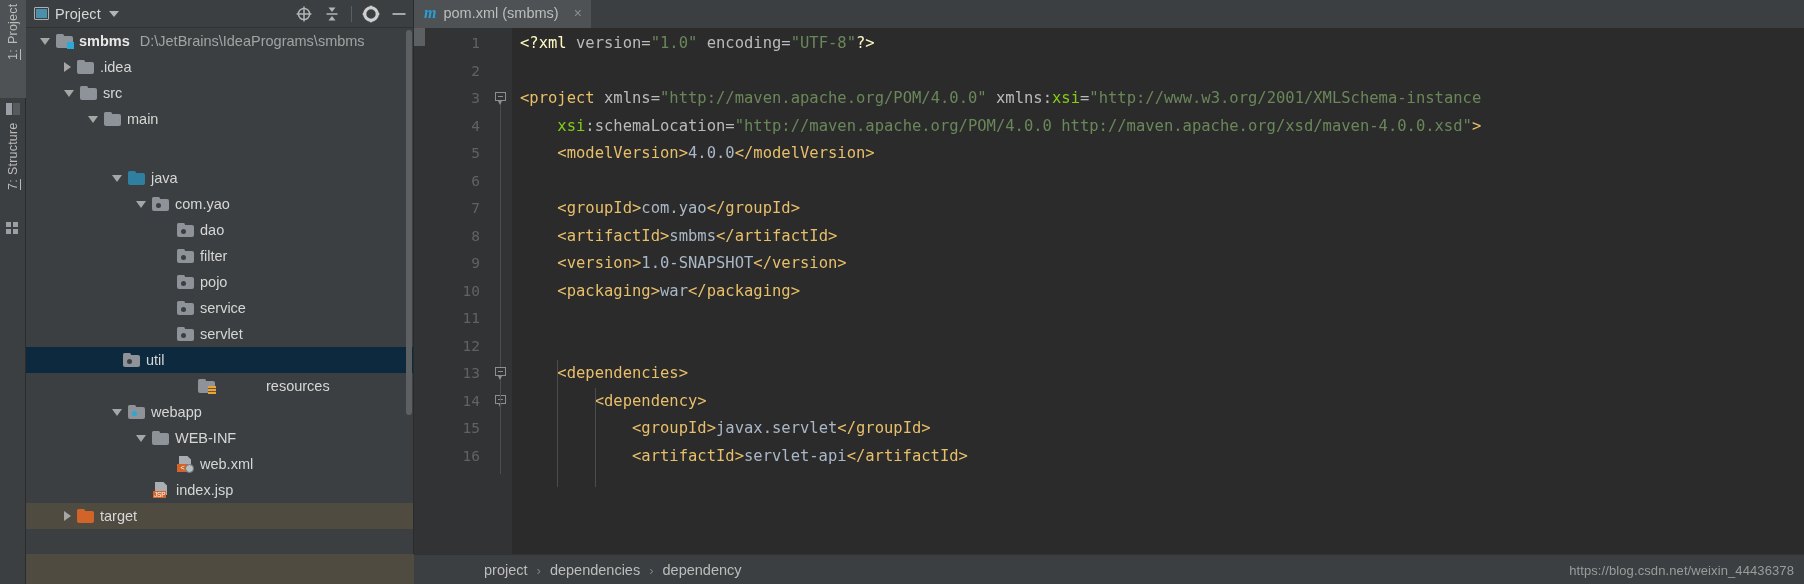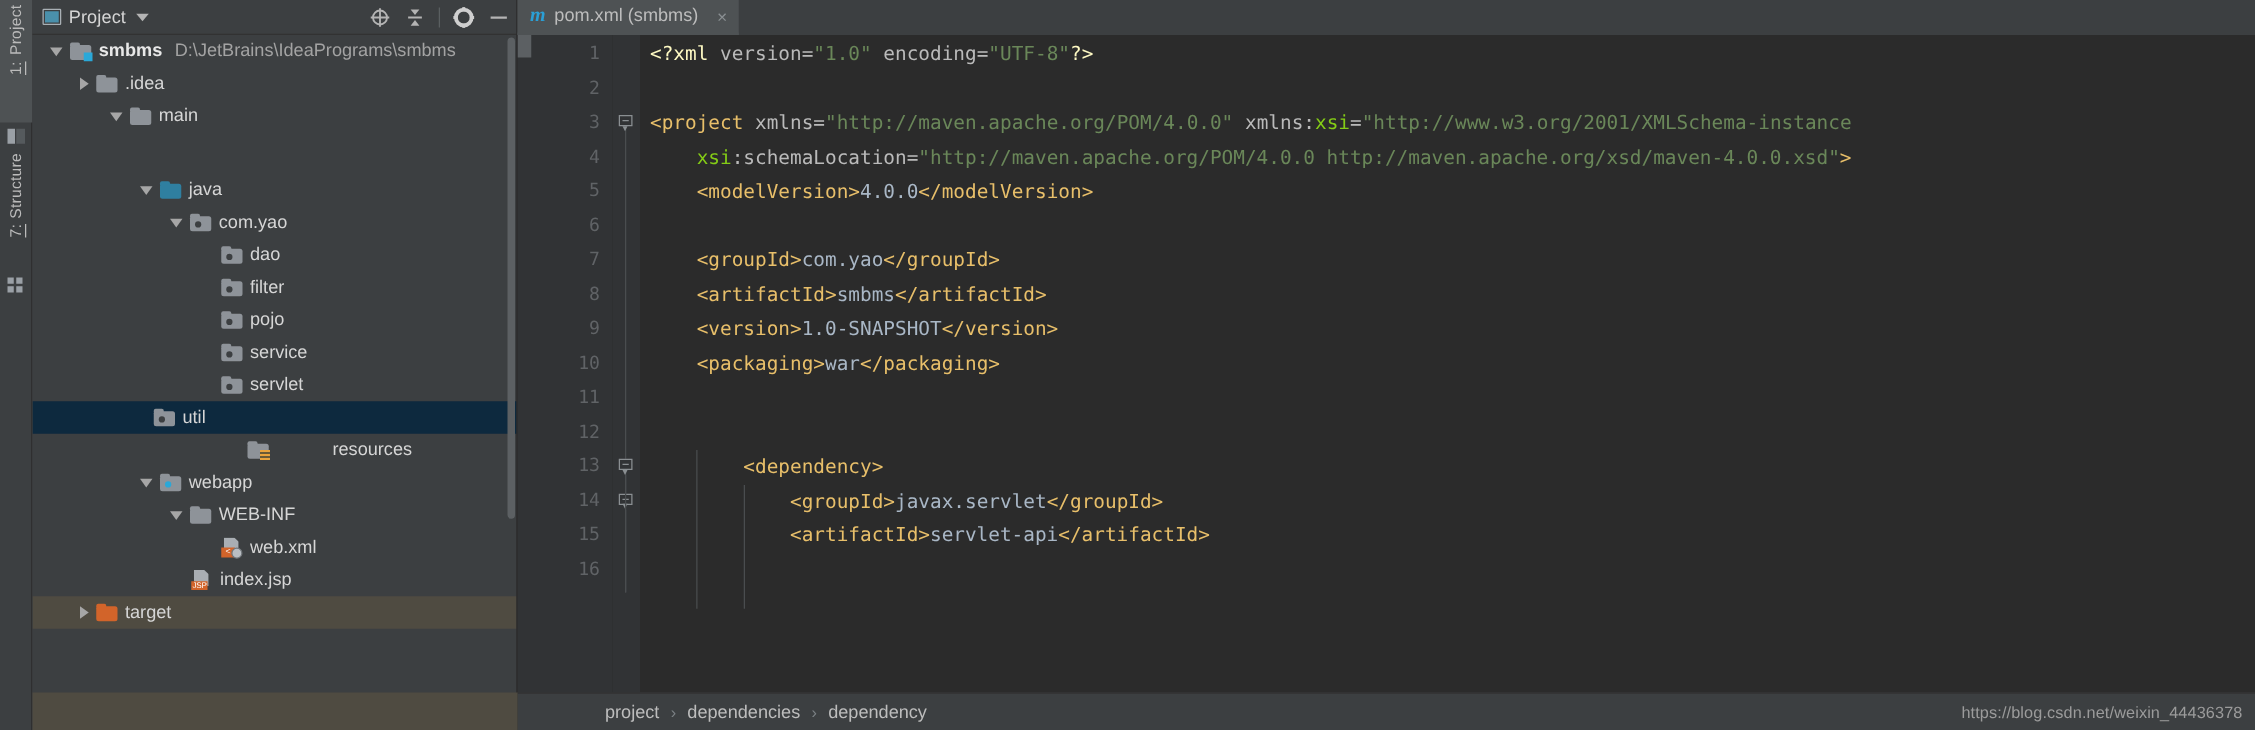--- a/index.html
+++ b/index.html
@@ -316,20 +316,27 @@
             <span class="rowlabel bold">smbms</span>
             <span class="rowpath">D:\JetBrains\IdeaPrograms\smbms</span>
           </div>
           <div class="row" style="padding-left: 38px;">
             <span class="arrow right"></span>
             <span class="ficon">
               <span class="folder-base"></span>
             </span>
             <span class="rowlabel">.idea</span>
           </div>
+          <div class="row" style="padding-left: 38px;">
+            <span class="arrow down"></span>
+            <span class="ficon">
+              <span class="folder-base"></span>
+            </span>
+            <span class="rowlabel">src</span>
+          </div>
           <div class="row" style="padding-left: 62px; align-items: center;">
             <span class="arrow down"></span>
             <span class="ficon">
               <span class="folder-base"></span>
             </span>
             <span class="rowlabel">main</span>
           </div>
           <div class="row" style="padding-left: 86px; margin-top: 33px;">
             <span class="arrow down"></span>
             <span class="ficon folder-blue">
@@ -505,20 +512,21 @@
             <div class="cline"><span class="tok-tag">&lt;project </span><span class="tok-attr">xmlns</span><span class="tok-attr">=</span><span class="tok-str">"http://maven.apache.org/POM/4.0.0"</span><span class="tok-attr"> </span><span class="tok-attr">xmlns:</span><span class="tok-ns">xsi</span><span class="tok-attr">=</span><span class="tok-str">"http://www.w3.org/2001/XMLSchema-instance</span></div>
             <div class="cline">&nbsp;&nbsp;&nbsp;&nbsp;<span class="tok-ns">xsi</span><span class="tok-attr">:schemaLocation</span><span class="tok-attr">=</span><span class="tok-str">"http://maven.apache.org/POM/4.0.0 http://maven.apache.org/xsd/maven-4.0.0.xsd"</span><span class="tok-tag">&gt;</span></div>
             <div class="cline">&nbsp;&nbsp;&nbsp;&nbsp;<span class="tok-tag">&lt;modelVersion&gt;</span><span class="tok-txt">4.0.0</span><span class="tok-tag">&lt;/modelVersion&gt;</span></div>
             <div class="cline">&nbsp;&nbsp;&nbsp;&nbsp;</div>
             <div class="cline">&nbsp;&nbsp;&nbsp;&nbsp;<span class="tok-tag">&lt;groupId&gt;</span><span class="tok-txt">com.yao</span><span class="tok-tag">&lt;/groupId&gt;</span></div>
             <div class="cline">&nbsp;&nbsp;&nbsp;&nbsp;<span class="tok-tag">&lt;artifactId&gt;</span><span class="tok-txt">smbms</span><span class="tok-tag">&lt;/artifactId&gt;</span></div>
             <div class="cline">&nbsp;&nbsp;&nbsp;&nbsp;<span class="tok-tag">&lt;version&gt;</span><span class="tok-txt">1.0-SNAPSHOT</span><span class="tok-tag">&lt;/version&gt;</span></div>
             <div class="cline">&nbsp;&nbsp;&nbsp;&nbsp;<span class="tok-tag">&lt;packaging&gt;</span><span class="tok-txt">war</span><span class="tok-tag">&lt;/packaging&gt;</span></div>
             <div class="cline">&nbsp;&nbsp;&nbsp;&nbsp;</div>
             <div class="cline">&nbsp;&nbsp;&nbsp;&nbsp;</div>
+            <div class="cline">&nbsp;&nbsp;&nbsp;&nbsp;<span class="tok-tag">&lt;dependencies&gt;</span></div>
             <div class="cline">&nbsp;&nbsp;&nbsp;&nbsp;&nbsp;&nbsp;&nbsp;&nbsp;<span class="tok-tag">&lt;dependency&gt;</span></div>
             <div class="cline">&nbsp;&nbsp;&nbsp;&nbsp;&nbsp;&nbsp;&nbsp;&nbsp;&nbsp;&nbsp;&nbsp;&nbsp;<span class="tok-tag">&lt;groupId&gt;</span><span class="tok-txt">javax.servlet</span><span class="tok-tag">&lt;/groupId&gt;</span></div>
             <div class="cline">&nbsp;&nbsp;&nbsp;&nbsp;&nbsp;&nbsp;&nbsp;&nbsp;&nbsp;&nbsp;&nbsp;&nbsp;<span class="tok-tag">&lt;artifactId&gt;</span><span class="tok-txt">servlet-api</span><span class="tok-tag">&lt;/artifactId&gt;</span></div>
           </div>
       <div class="indentguide" style="left: 45.28px; top: 332px; height: 126.5px;"></div>
           <div class="indentguide" style="left: 82.56px; top: 359.5px; height: 99px;"></div>
         </div>
     </div>
 
     <div class="breadbar">

